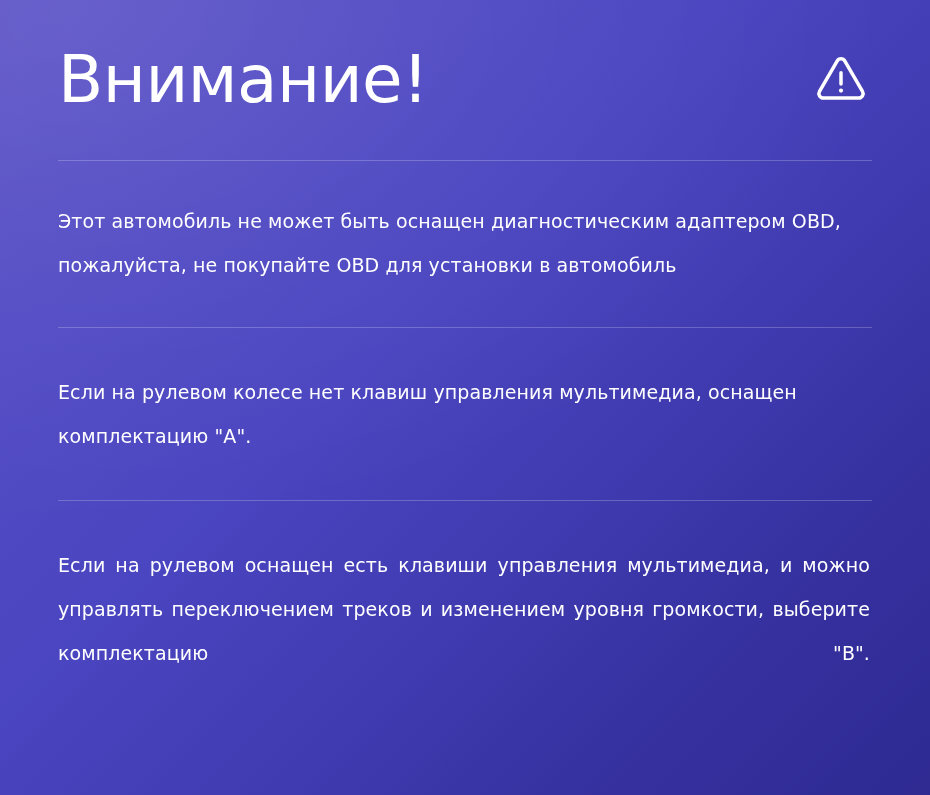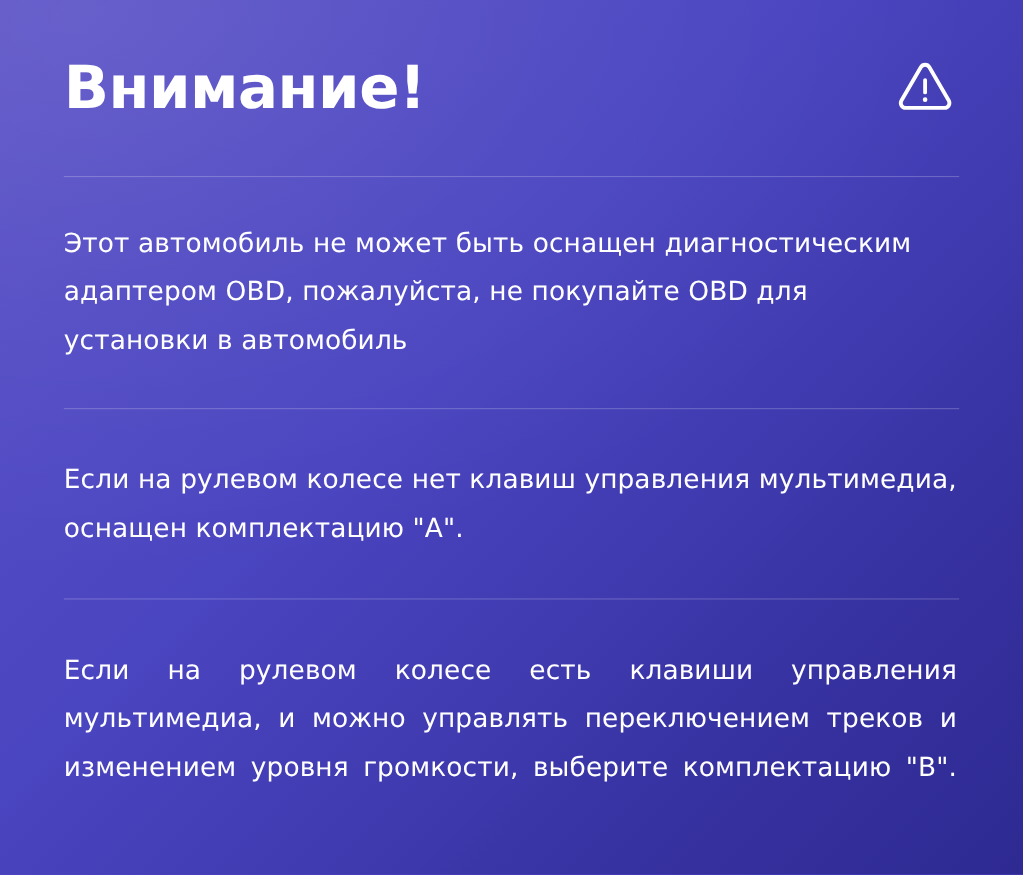--- a/index.html
+++ b/index.html
@@ -56,22 +56,22 @@
   .notice-header {
     position: relative;
     display: flex;
     align-items: center;
     justify-content: space-between;
     height: 160px;
   }
 
   .notice-title {
     font-family: "DejaVu Sans", sans-serif;
-    font-size: 54px;
-    font-weight: 700;
+    font-size: 66px;
+    font-weight: 400;
     letter-spacing: -0.5px;
     color: #ffffff;
     line-height: 1;
     white-space: nowrap;
   }
 
   .warning-icon {
     width: 54px;
     height: 54px;
     margin-right: 4px;
@@ -87,21 +87,21 @@
     border: 0;
   }
 
   
   .notice-section {
     color: #ffffff;
   }
 
   .notice-text {
     font-family: "DejaVu Sans", sans-serif;
-    font-size: 24px;
+    font-size: 19px;
     font-weight: 400;
     line-height: 44px;
     color: #ffffff;
     letter-spacing: 0.1px;
   }
 
   .notice-text.justified {
     text-align: justify;
     text-justify: inter-word;
   }
@@ -142,17 +142,17 @@
 
     <hr class="divider">
 
     <div class="notice-section section-2">
       <p class="notice-text">Если на рулевом колесе нет клавиш управления мультимедиа, оснащен комплектацию "A".</p>
     </div>
 
     <hr class="divider">
 
     <div class="notice-section section-3">
-      <p class="notice-text justified">Если на рулевом колесе есть клавиши управления мультимедиа, и можно управлять переключением треков и изменением уровня громкости, выберите комплектацию "B".</p>
+      <p class="notice-text justified">Если на рулевом оснащен есть клавиши управления мультимедиа, и можно управлять переключением треков и изменением уровня громкости, выберите комплектацию "B".</p>
     </div>
 
   </div>
 </div>
 
 </body></html>

